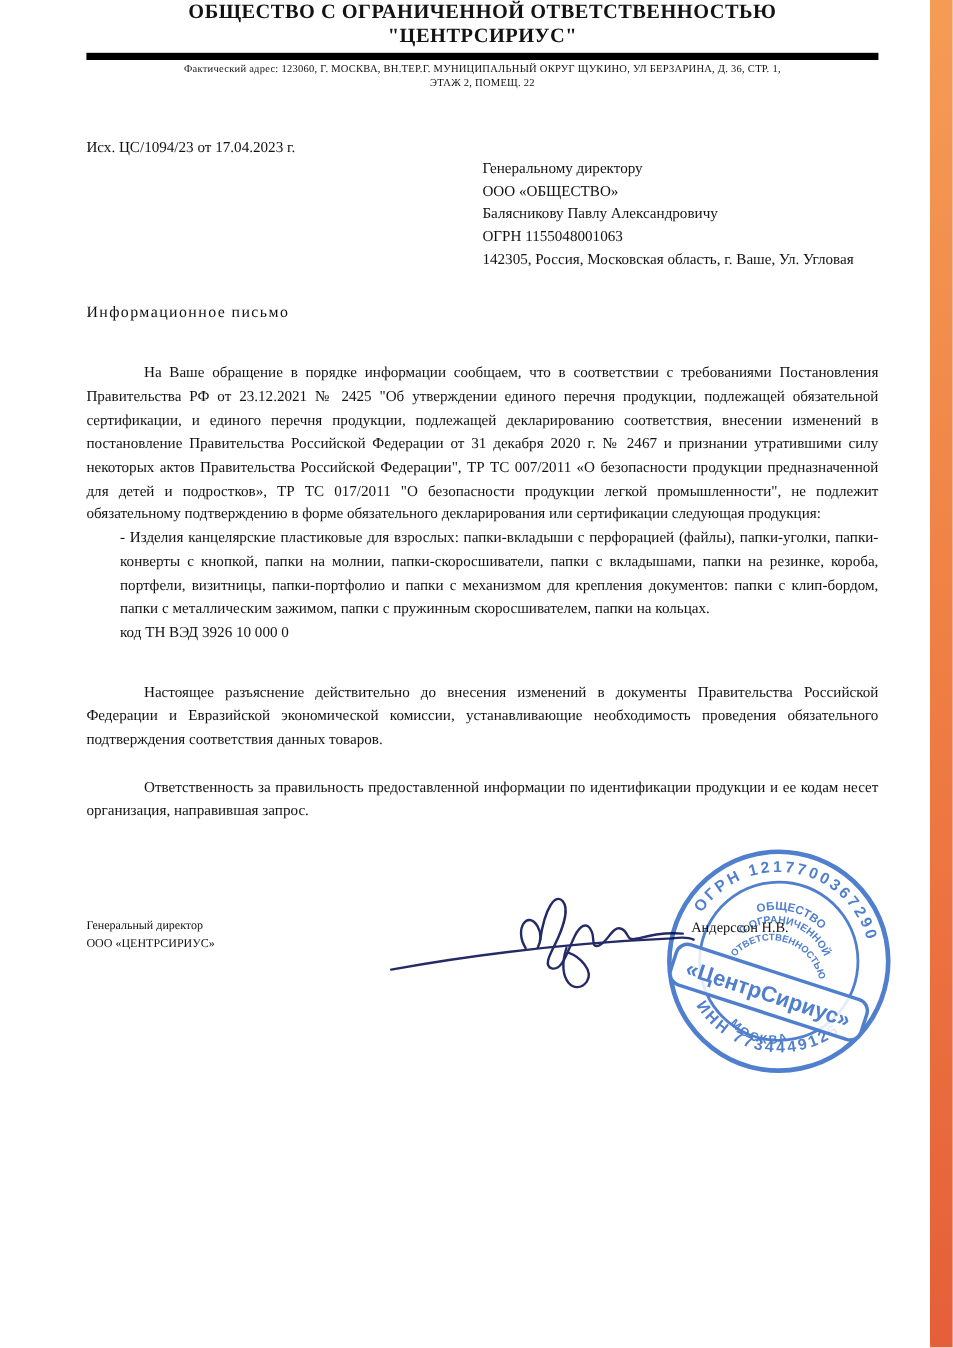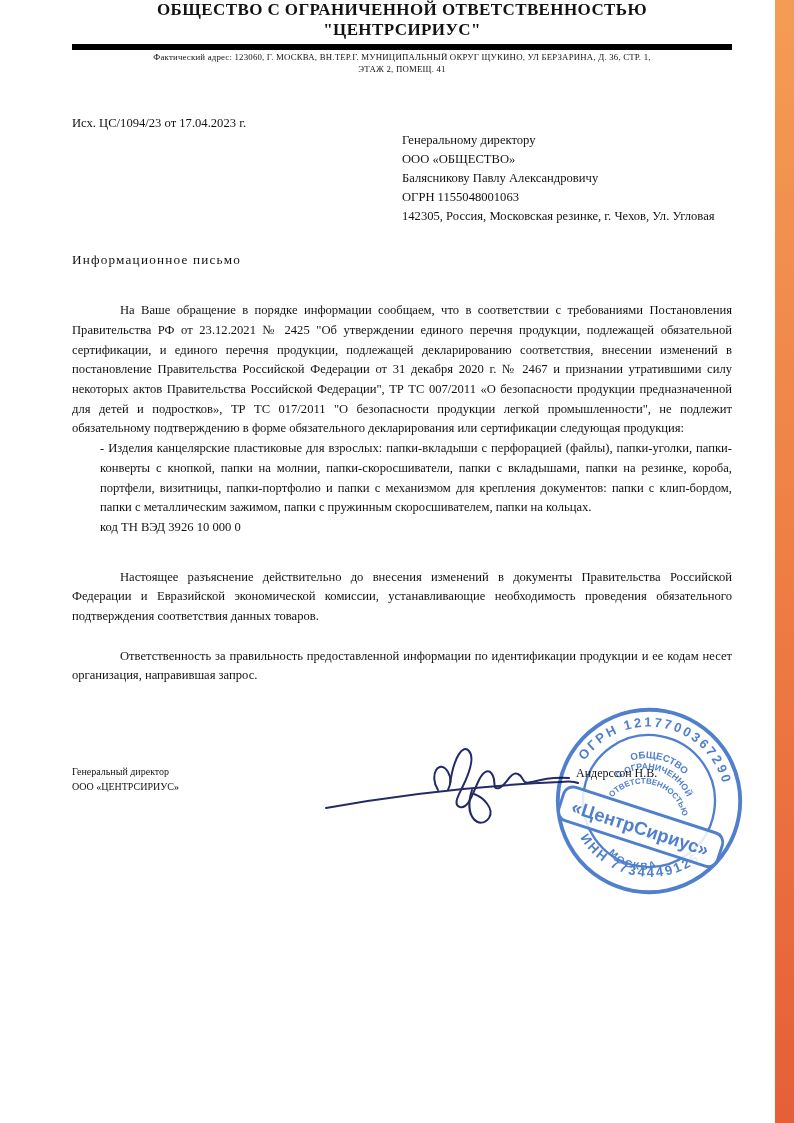--- a/index.html
+++ b/index.html
@@ -49,31 +49,31 @@
 
 <div class="content">
 
   <div class="company-name">
     <div>ОБЩЕСТВО С ОГРАНИЧЕННОЙ ОТВЕТСТВЕННОСТЬЮ</div>
     <div>"ЦЕНТРСИРИУС"</div>
   </div>
   <div class="rule"></div>
   <div class="address">
     <div>Фактический адрес: 123060, Г. МОСКВА, ВН.ТЕР.Г. МУНИЦИПАЛЬНЫЙ ОКРУГ ЩУКИНО, УЛ БЕРЗАРИНА, Д. 36, СТР. 1,</div>
-    <div>ЭТАЖ 2, ПОМЕЩ. 41</div>
+    <div>ЭТАЖ 2, ПОМЕЩ. 22</div>
   </div>
 
   <div class="meta-row">
     <div class="ref">Исх. ЦС/1094/23 от 17.04.2023 г.</div>
     <div class="recipient">
       <div>Генеральному директору</div>
       <div>ООО «ОБЩЕСТВО»</div>
       <div>Балясникову Павлу Александровичу</div>
       <div>ОГРН 1155048001063</div>
-      <div>142305, Россия, Московская резинке, г. Чехов, Ул. Угловая</div>
+      <div>142305, Россия, Московская область, г. Ваше, Ул. Угловая</div>
     </div>
   </div>
 
   <div class="letter-title">Информационное письмо</div>
 
   <div class="body-text">
     <p class="p-indent">На Ваше обращение в порядке информации сообщаем, что в соответствии с требованиями Постановления Правительства РФ от 23.12.2021 № 2425 "Об утверждении единого перечня продукции, подлежащей обязательной сертификации, и единого перечня продукции, подлежащей декларированию соответствия, внесении изменений в постановление Правительства Российской Федерации от 31 декабря 2020 г. № 2467 и признании утратившими силу некоторых актов Правительства Российской Федерации", ТР ТС 007/2011 «О безопасности продукции предназначенной для детей и подростков», ТР ТС 017/2011 "О безопасности продукции легкой промышленности", не подлежит обязательному подтверждению в форме обязательного декларирования или сертификации следующая продукция:</p>
     <div class="list-block">
       <p>- Изделия канцелярские пластиковые для взрослых: папки-вкладыши с перфорацией (файлы), папки-уголки, папки-конверты с кнопкой, папки на молнии, папки-скоросшиватели, папки с вкладышами, папки на резинке, короба, портфели, визитницы, папки-портфолио и папки с механизмом для крепления документов: папки с клип-бордом, папки с металлическим зажимом, папки с пружинным скоросшивателем, папки на кольцах.</p>
       <p>код ТН ВЭД 3926 10 000 0</p>

